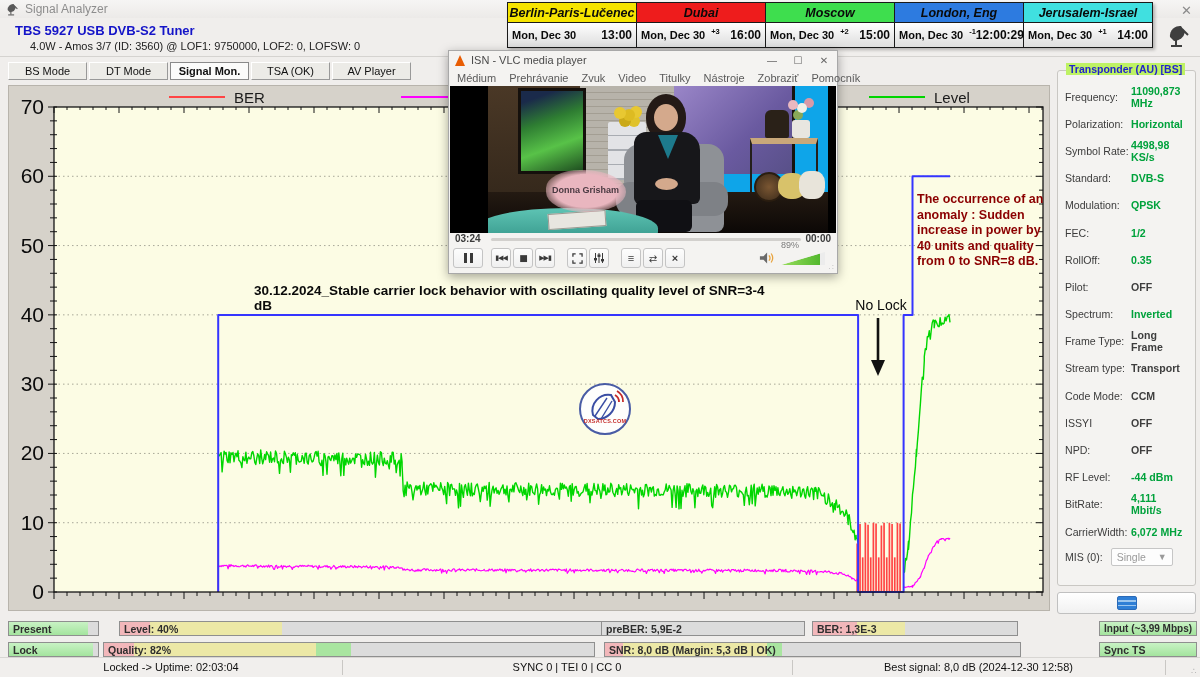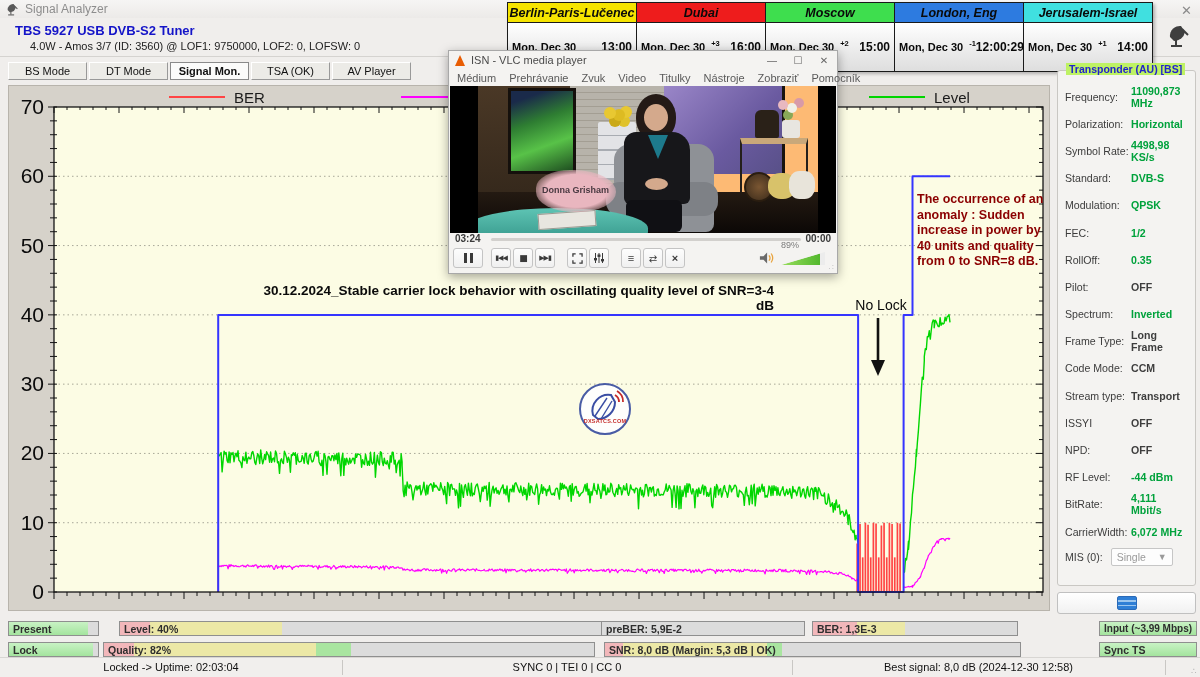--- a/index.html
+++ b/index.html
@@ -22,31 +22,31 @@
        font-size:11px;color:#111;background:#ecebe7;border:1px solid #999;
        border-top-color:#fff;border-left-color:#fff;box-sizing:border-box;cursor:default;}
   .tab.active{background:#fbfbfa;border:1px solid #8a8a8a;font-weight:bold;}
   
   #clocks{left:507px;top:2px;display:flex;border:1px solid #1a1a1a;box-shadow:2px 2px 3px rgba(0,0,0,.25);}
   .clock-col{width:128px;border-left:1px solid #1a1a1a;}
   .clock-col:first-child{border-left:none;}
   .clock-head{height:19px;border-bottom:1px solid #1a1a1a;display:flex;align-items:center;justify-content:center;
               font-weight:bold;font-style:italic;font-size:12.5px;color:#0a0a0a;white-space:nowrap;overflow:hidden;}
   .clock-body{height:24px;background:linear-gradient(#ffffff,#ececec 55%,#dedede);display:flex;align-items:center;
-              padding:12px 4px;font-size:11px;font-weight:bold;color:#0a0a0a;position:relative;white-space:nowrap;}
+              padding:0 4px;font-size:11px;font-weight:bold;color:#0a0a0a;position:relative;white-space:nowrap;}
   .clock-offset{font-size:7.5px;position:relative;top:-4px;margin-left:6px;}
   .clock-time{margin-left:auto;font-size:12px;}
   
   .chart-panel{left:8px;top:85px;width:1042px;height:526px;background:#d6d2ca;border:1px solid #b8b4ac;box-sizing:border-box;}
   #legend{position:absolute;left:0;top:2px;width:100%;height:18px;}
   .leg-item{position:absolute;display:flex;align-items:center;height:18px;}
   .leg-line{width:56px;height:2px;margin-right:9px;}
   .leg-label{font-size:15px;color:#1a1a1a;}
   #chart-svg{position:absolute;left:0;top:0;}
-  .chart-title{position:absolute;left:245px;top:197px;width:520px;text-align:right;font-weight:bold;font-size:13.5px;color:#0a0a0a;}
+  .chart-title{position:absolute;left:245px;top:197px;width:520px;text-align:left;font-weight:bold;font-size:13.5px;color:#0a0a0a;}
   .no-lock{position:absolute;left:836px;top:211px;width:72px;text-align:center;font-weight:normal;font-size:14px;color:#0a0a0a;}
   .no-lock-arrow{position:absolute;left:858px;top:230px;}
   .anomaly{position:absolute;left:908px;top:106px;width:127px;font-weight:bold;font-size:12.5px;line-height:15.5px;color:#8B0000;}
   .logo{position:absolute;left:570px;top:297px;width:52px;height:52px;border:2px solid #3a4fa0;border-radius:50%;
         background:#fff;opacity:.92;box-sizing:border-box;}
   .logo-txt{position:absolute;left:0;bottom:9px;width:100%;text-align:center;font-size:5.5px;font-weight:bold;color:#c01818;letter-spacing:.2px;}
   
   .groupbox{left:1057px;top:70px;width:139px;height:516px;border:1px solid #c9c7c3;border-radius:3px;background:#f4f3f1;box-sizing:border-box;}
   .group-title{position:absolute;left:8px;top:-8px;background:#bef264;padding:0 3px;color:#2222cc;font-weight:bold;font-size:10.5px;white-space:nowrap;}
   #tp-rows{position:absolute;left:7px;top:12px;width:124px;}
@@ -65,21 +65,21 @@
   .vlc{left:448px;top:50px;width:390px;height:224px;background:#f4f3f1;border:1px solid #a8a8a8;
        box-shadow:0 3px 10px rgba(0,0,0,.35);box-sizing:border-box;}
   .vlc-titlebar{position:absolute;left:0;top:0;width:100%;height:18px;display:flex;align-items:center;padding-left:6px;box-sizing:border-box;}
   .vlc-cone{width:0;height:0;border-left:5px solid transparent;border-right:5px solid transparent;border-bottom:11px solid #e85d04;margin-right:6px;}
   .vlc-title{font-size:11px;color:#4a4a4a;}
   .vlc-winbtns{margin-left:auto;display:flex;}
   .vlc-winbtn{width:26px;text-align:center;color:#666;font-size:10px;cursor:pointer;}
   .vlc-menu{position:absolute;left:8px;top:19px;height:16px;display:flex;gap:13px;font-size:11px;color:#5a5a5a;align-items:center;}
   .vlc-menu span{cursor:pointer;}
   .vlc-video{position:absolute;left:1px;top:35px;width:386px;height:147px;background:#000;overflow:hidden;}
-  .scene{position:absolute;left:28px;top:0;width:340px;height:159px;overflow:hidden;background:#fdba74;}
+  .scene{position:absolute;left:38px;top:0;width:340px;height:159px;overflow:hidden;background:#0ea5e9;}
   .vlc-seek{position:absolute;left:0;top:182px;width:100%;height:12px;}
   .vlc-time{position:absolute;top:0;font-size:10px;font-weight:bold;color:#3a3a3a;}
   .seek-track{position:absolute;left:42px;top:5px;width:310px;height:3px;border-radius:2px;background:#d2d0cd;cursor:pointer;}
   .vlc-controls{position:absolute;left:4px;top:195px;width:380px;height:24px;display:flex;align-items:center;}
   .vbtn{height:20px;min-width:20px;border:1px solid #c4c4c4;border-radius:3px;background:linear-gradient(#fdfdfd,#f0f0f0);
         display:flex;align-items:center;justify-content:center;margin-right:2px;color:#3a3a3a;cursor:pointer;box-sizing:border-box;}
   .vbtn.wide{min-width:30px;}
   .glyph{font-family:"DejaVu Sans",sans-serif;font-size:7px;letter-spacing:-1px;}
   .pausebar{width:3px;height:10px;background:#3a3a3a;margin:0 1.5px;}
   .gap6{width:6px;}.gap10{width:10px;}
@@ -519,26 +519,26 @@
       </div>
       <div class="tp-row">
         <span class="tp-label">Spectrum:</span>
         <span class="tp-value green">Inverted</span>
       </div>
       <div class="tp-row">
         <span class="tp-label">Frame Type:</span>
         <span class="tp-value">Long Frame</span>
       </div>
       <div class="tp-row">
+        <span class="tp-label">Stream type:</span>
+        <span class="tp-value">Transport</span>
+      </div>
+      <div class="tp-row">
         <span class="tp-label">Code Mode:</span>
         <span class="tp-value">CCM</span>
-      </div>
-      <div class="tp-row">
-        <span class="tp-label">Stream type:</span>
-        <span class="tp-value">Transport</span>
       </div>
       <div class="tp-row">
         <span class="tp-label">ISSYI</span>
         <span class="tp-value">OFF</span>
       </div>
       <div class="tp-row">
         <span class="tp-label">NPD:</span>
         <span class="tp-value">OFF</span>
       </div>
       <div class="tp-row">

